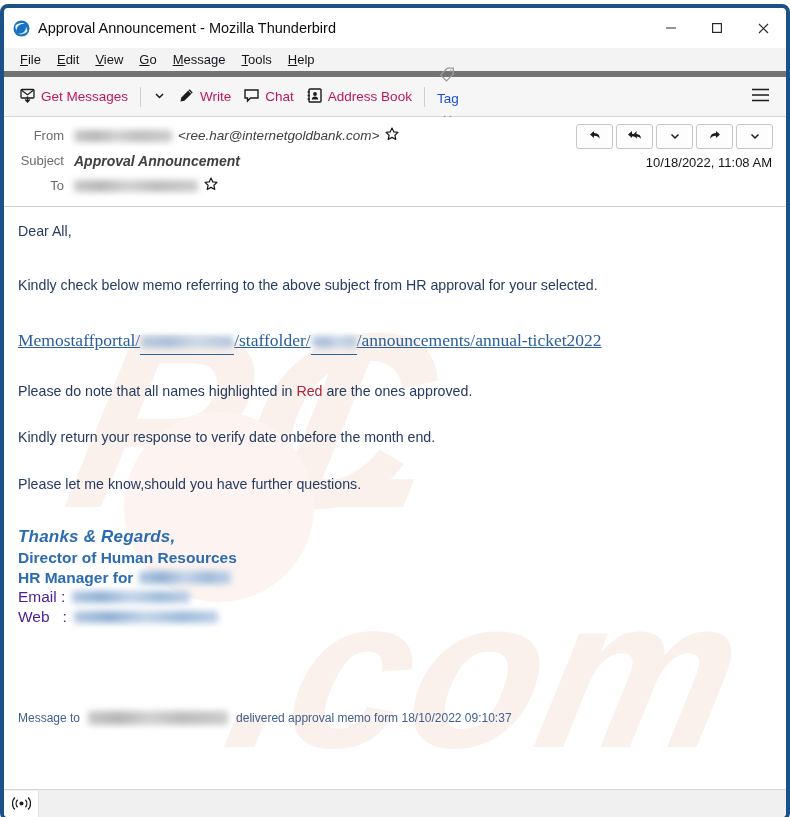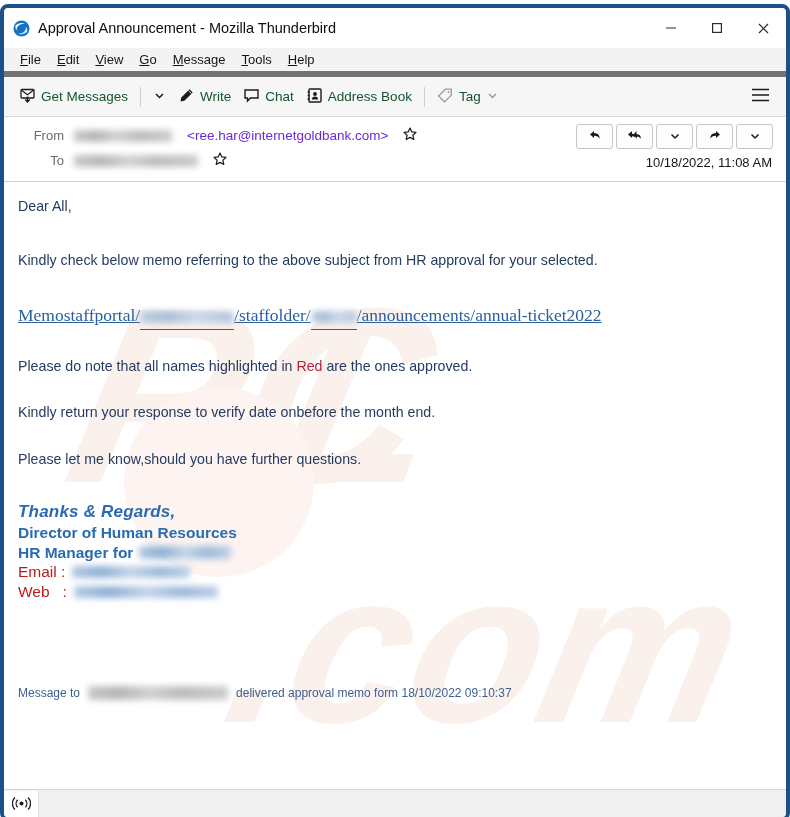--- a/index.html
+++ b/index.html
@@ -90,24 +90,24 @@
     padding-left: 9px;
     position: relative;
     border-bottom: 1px solid #d8d8d8;
   }
   .tool-btn {
     display: flex;
     align-items: center;
     gap: 5px;
     padding: 4px 6px;
     font-size: 13.5px;
-    color: #14532d;
+    color: #be185d;
     white-space: nowrap;
   }
-  .tool-btn.disabled { color: #14532d; }
+  .tool-btn.disabled { color: #1d4ed8; flex-direction: column; }
   .tool-sep {
     width: 1px;
     height: 20px;
     background: #cfcfcf;
     margin: 0 6px;
   }
   .chev-btn {
     padding: 4px 6px;
     display: flex;
     align-items: center;
@@ -138,24 +138,25 @@
   .hdr-label {
     width: 46px;
     text-align: right;
     font-size: 13px;
     color: #6b6b6b;
     margin-right: 10px;
     flex: 0 0 auto;
   }
   .hdr-value {
     font-size: 13.5px;
-    color: #6d28d9;
-    display: flex;
-    align-items: center;
-    gap: 15px;
+    color: #404040;
+    display: flex;
+    align-items: center;
+    gap: 6px;
+    font-style: italic;
   }
   .hdr-value.bold { font-weight: bold; font-size: 14px; }
   .blur {
     display: inline-block;
     border-radius: 2px;
     filter: blur(3.2px);
     vertical-align: middle;
   }
   .blur-gray {
     background: linear-gradient(90deg,#c9c9c9 0%,#b6b6b6 22%,#d2d2d2 44%,#bdbdbd 66%,#cccccc 100%);
@@ -258,21 +259,21 @@
   .sig-bold {
     font-weight: bold;
     font-size: 15.5px;
     color: #2b6cb0;
     display: flex;
     align-items: center;
     gap: 6px;
   }
   .sig-reg {
     font-size: 15.5px;
-    color: #b91c1c;
+    color: #4c1d95;
     display: flex;
     align-items: center;
   }
   .sig-reg .lbl { display: inline-block; }
   .blur-blue {
     background: linear-gradient(90deg,#b4c9e2 0%,#8fb0d4 25%,#c3d4e9 50%,#9dbada 75%,#bfd1e8 100%);
   }
 
   
   #footer-line {
@@ -432,20 +433,24 @@
         <span class="blur blur-gray" style="width:98px;height:12px;"></span>
         <span>&lt;ree.har@internetgoldbank.com&gt;</span>
         <span class="star">
           <svg width="14" height="14" viewBox="0 0 14 14">
               <path d="M7 1l1.8 3.9 4.2.5-3.1 2.9.9 4.2L7 10.4 3.2 12.5l.9-4.2L1 5.4l4.2-.5z" fill="none" stroke="#1b1b1b" stroke-width="1.2" stroke-linejoin="round"></path>
             </svg>
         </span>
       </span>
     </div>
     <div class="hdr-row">
+      <span class="hdr-label">Subject</span>
+      <span class="hdr-value bold">Approval Announcement</span>
+    </div>
+    <div class="hdr-row">
       <span class="hdr-label">To</span>
       <span class="hdr-value">
         <span class="blur blur-gray" style="width:124px;height:12px;"></span>
         <span class="star">
           <svg width="14" height="14" viewBox="0 0 14 14">
               <path d="M7 1l1.8 3.9 4.2.5-3.1 2.9.9 4.2L7 10.4 3.2 12.5l.9-4.2L1 5.4l4.2-.5z" fill="none" stroke="#1b1b1b" stroke-width="1.2" stroke-linejoin="round"></path>
             </svg>
         </span>
       </span>
     </div>

